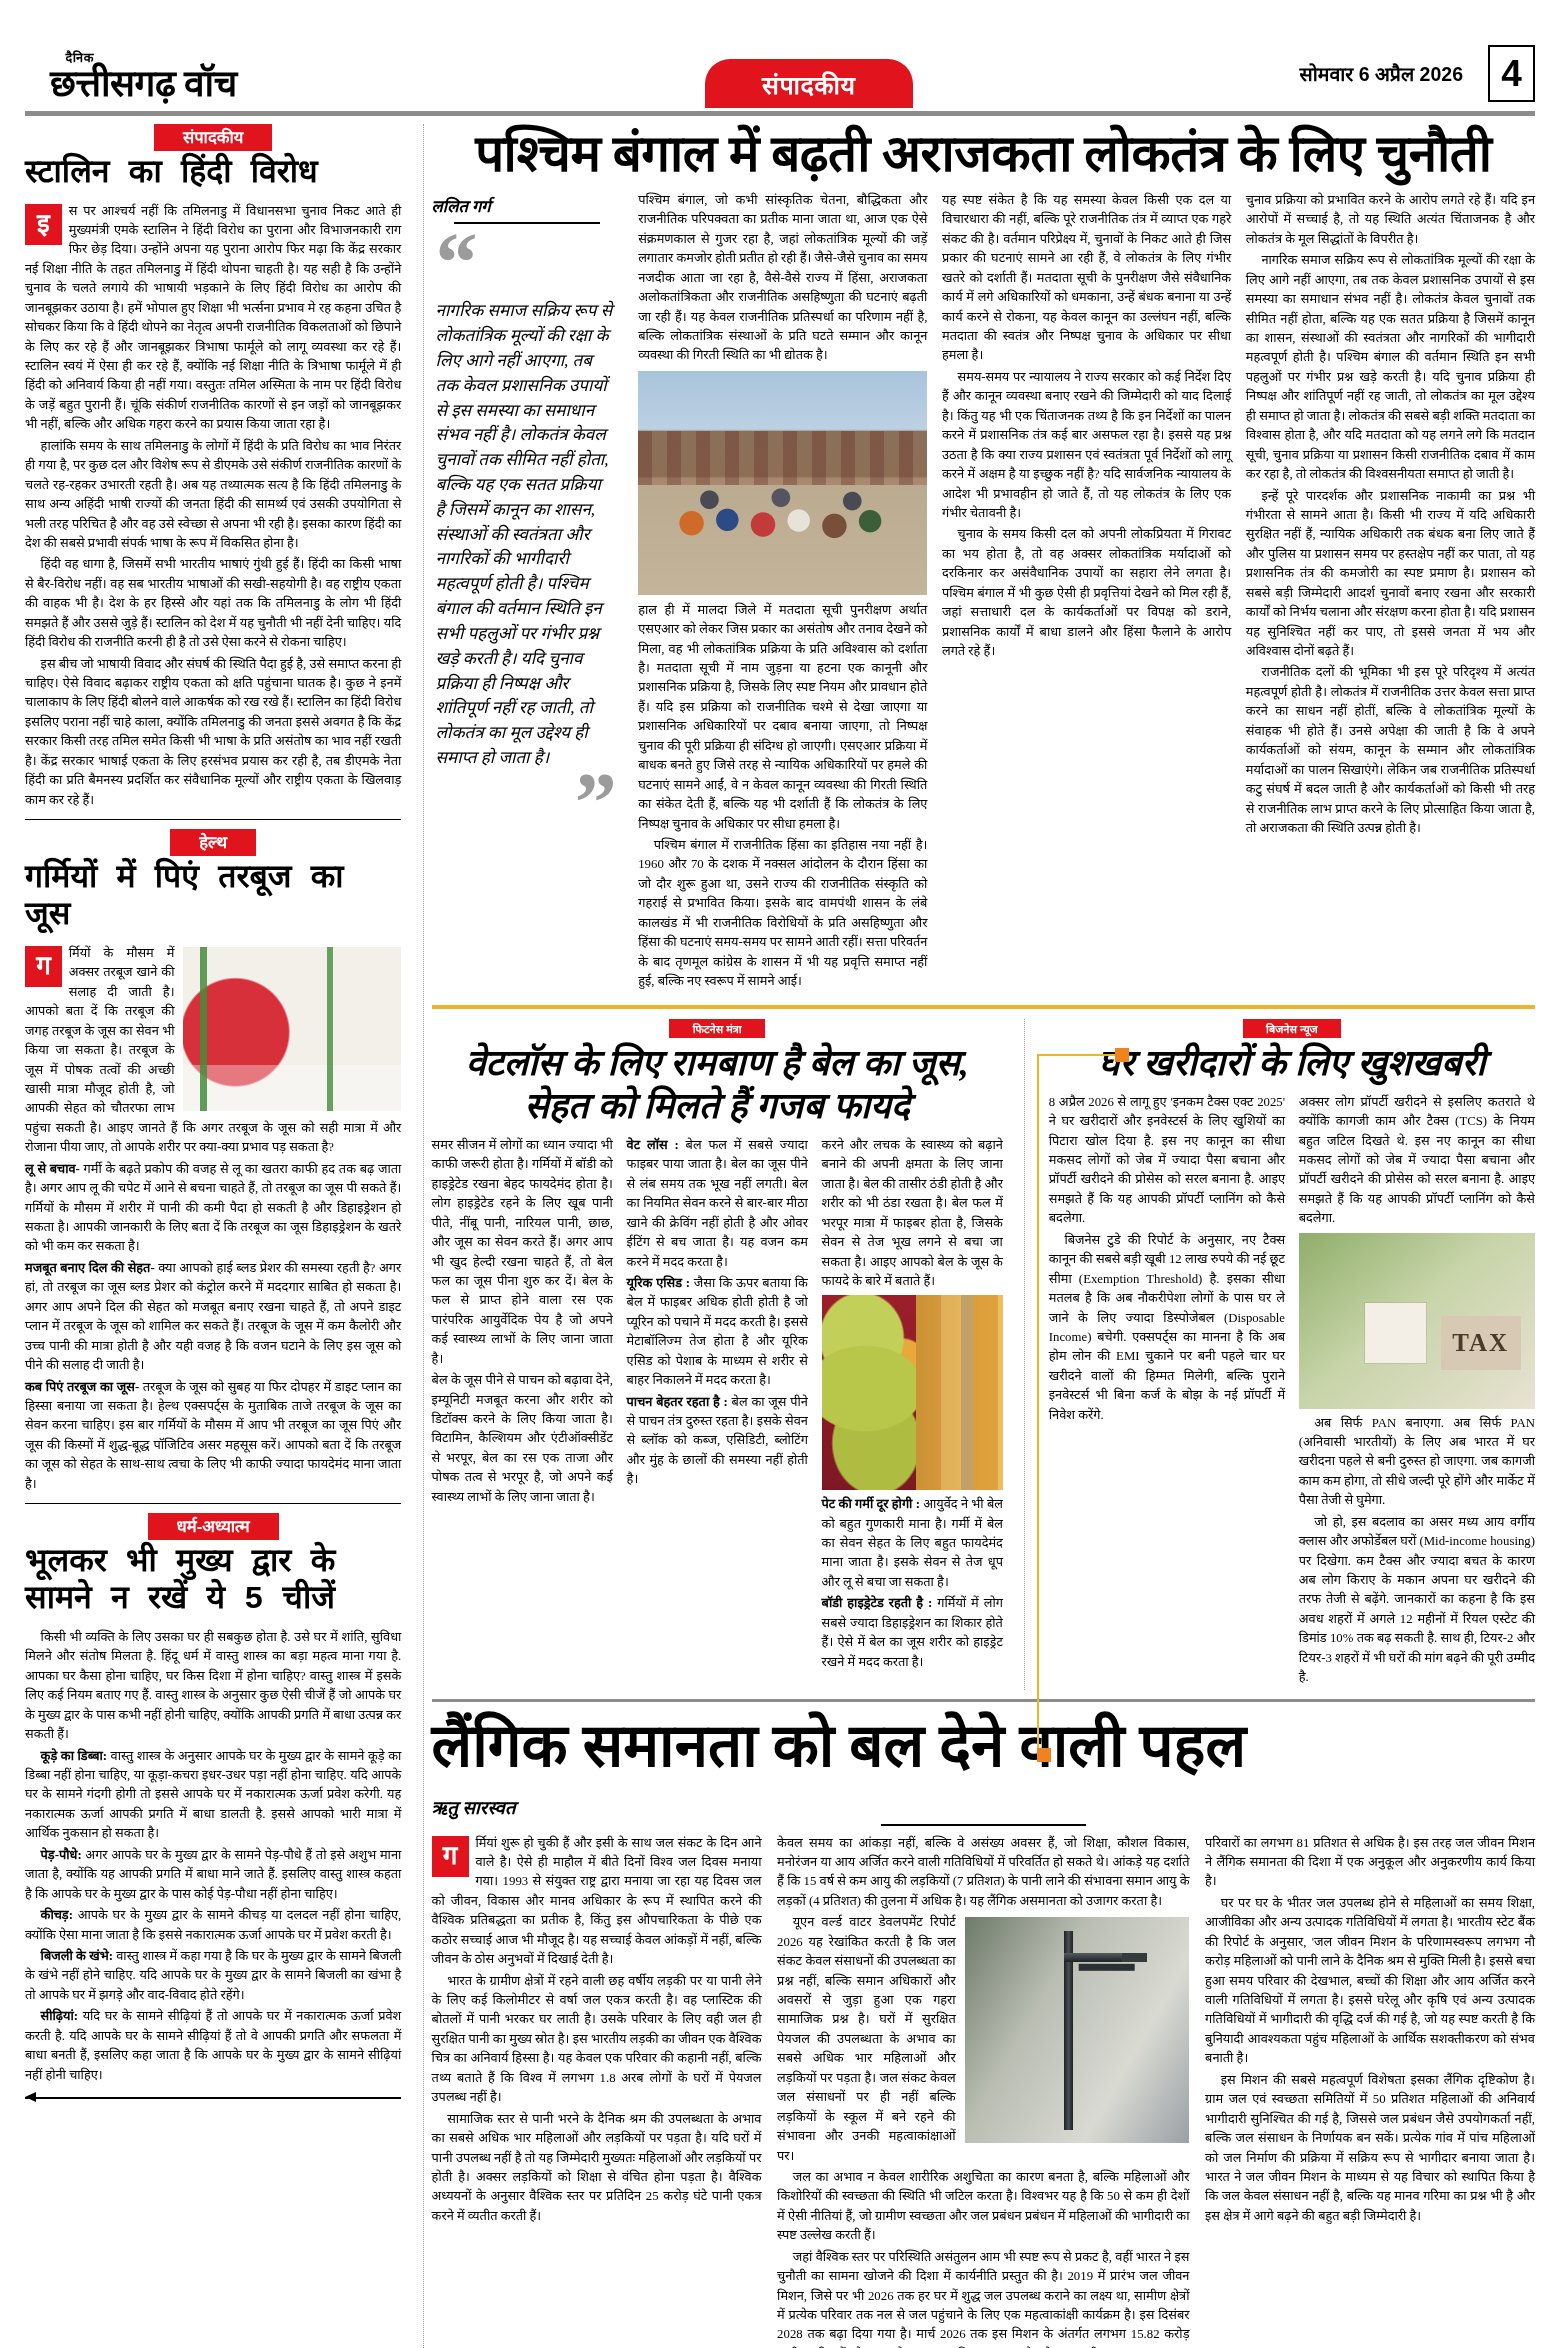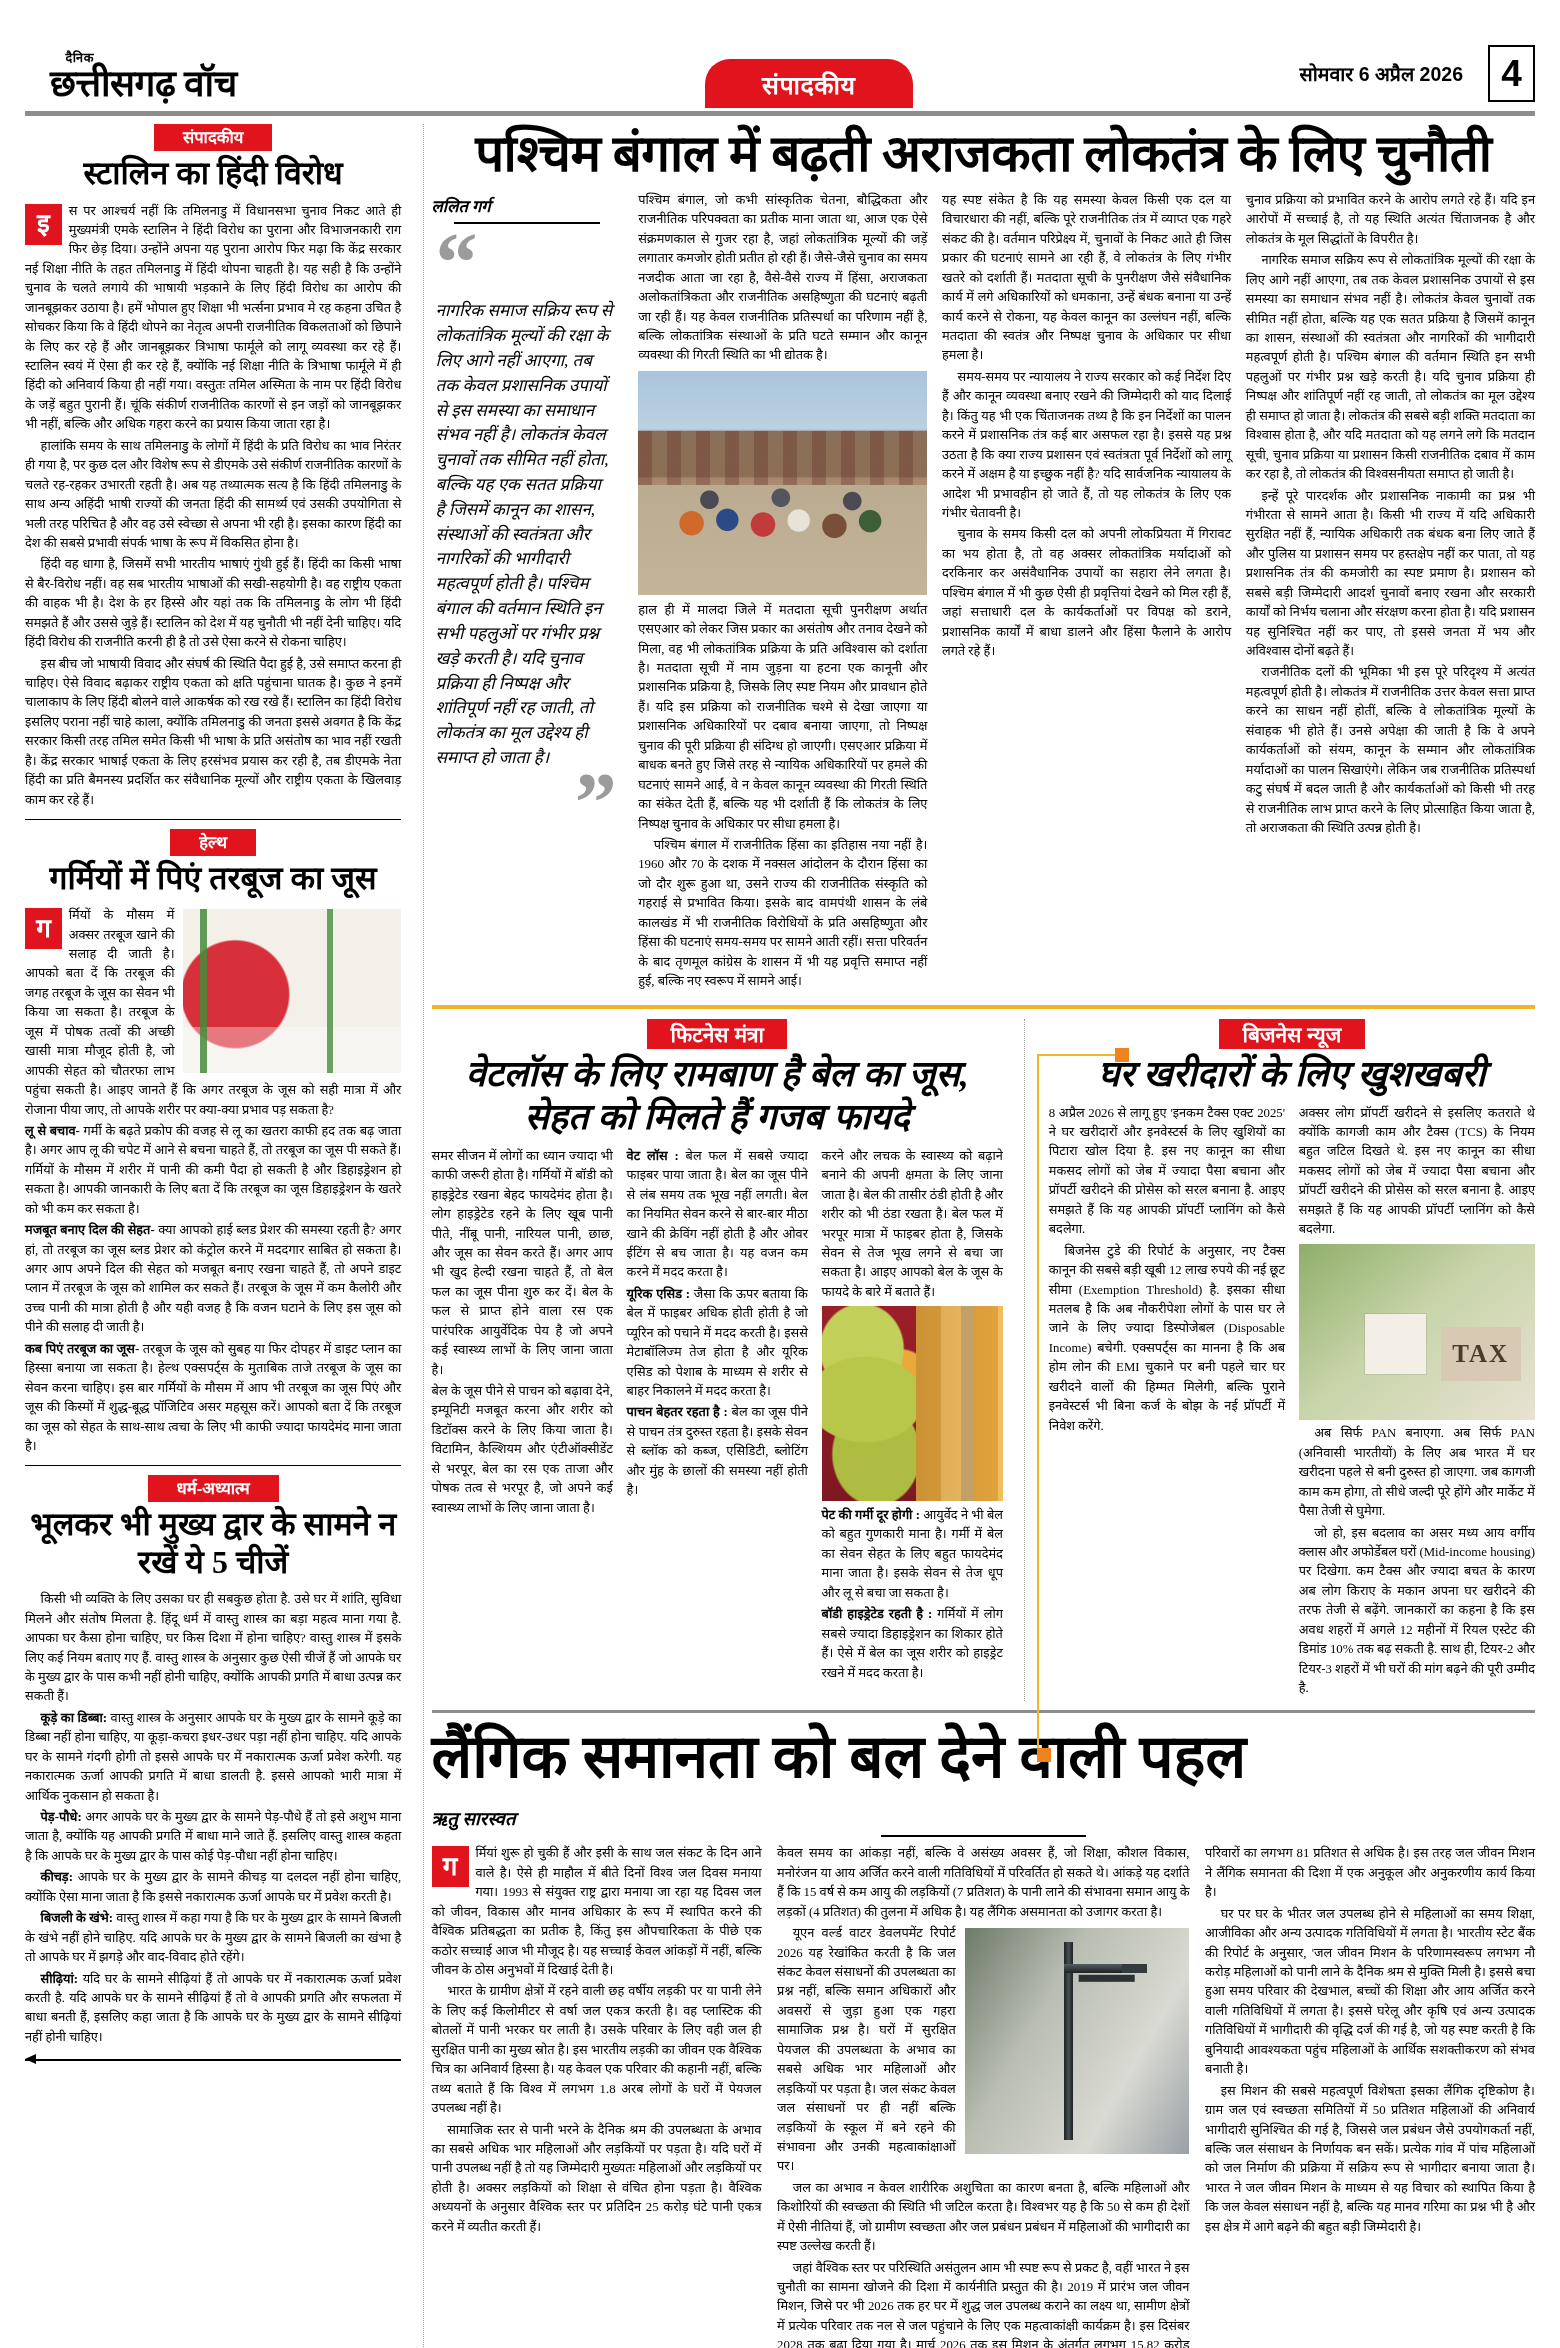--- a/index.html
+++ b/index.html
@@ -40,24 +40,24 @@
   .vdiv { width: 1px; border-left: 1px dotted #9a9a9a; margin: 0 7.8px; flex: none; }
   .col-main { flex: 1; }
 
   
   .tag-wrap { text-align: center; margin-bottom: 3.9px; }
   .tag {
     display: inline-block; background: #e1131d; color: #fff;
     font-family: "Liberation Sans", sans-serif; font-weight: bold;
     font-size: 16.6px; padding: 4.9px 29px 3.9px 29px; line-height: 1.1;
   }
-  .tag.sm { font-size: 21px; padding: 3.9px 23.4px 2.9px 23.4px; }
-
-  .hl-left { font-size: 32px; font-weight: bold; text-align: center; line-height: 1.18;
-             margin: 2px 0 8.8px; font-family: Liberation Serif, serif; }
+  .tag.sm { font-size: 11px; padding: 3.9px 23.4px 2.9px 23.4px; }
+
+  .hl-left { font-size: 32px; font-weight: bold; line-height: 1.18;
+             margin: 2px 0 8.8px; font-family: Liberation Mono, monospace; }
   .hl-main { font-size: 51px; font-weight: bold; text-align: center; line-height: 1.12;
              margin: 2px 0 7.8px; letter-spacing: -0.5px; }
   .hl-sec { font-size: 36px; font-weight: bold; text-align: center; line-height: 1.2; margin: 2px 0 7.8px; font-style: italic; }
   .hl-wide { font-size: 60px; font-weight: bold; text-align: left; line-height: 1.15; margin: 3.9px 0 9.8px; }
 
   .byline { font-weight: bold; font-size: 18.5px; padding: 2.9px 0 4.9px; font-style: italic; }
   .byline-rule { border-bottom: 2px solid #000; width: 205px; margin: 0 auto 7.8px; }
 
   
   .txt { font-size: 12.8px; line-height: 1.52; text-align: justify;

